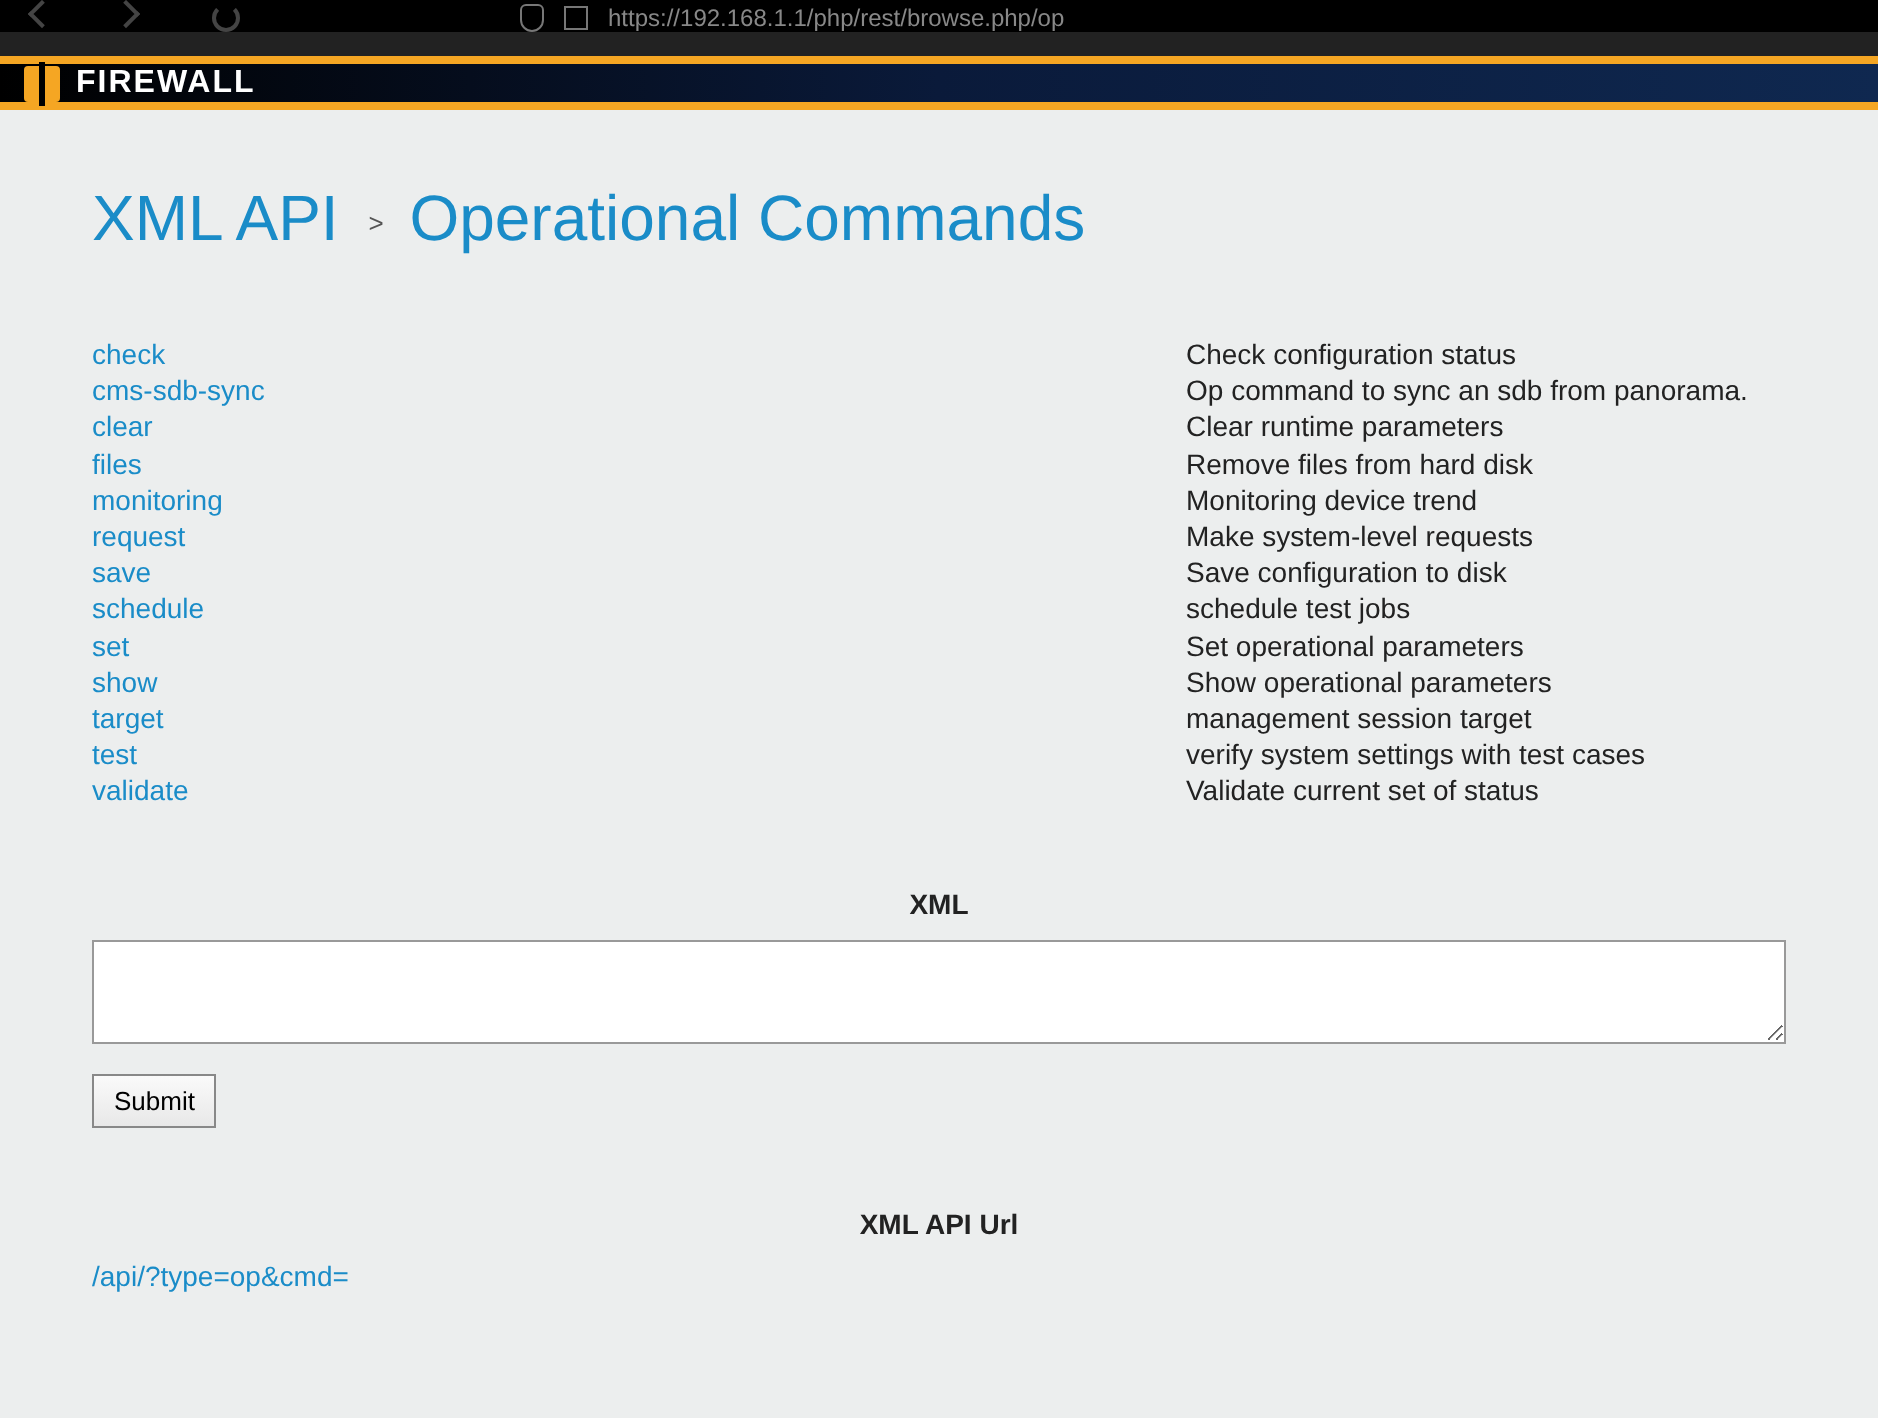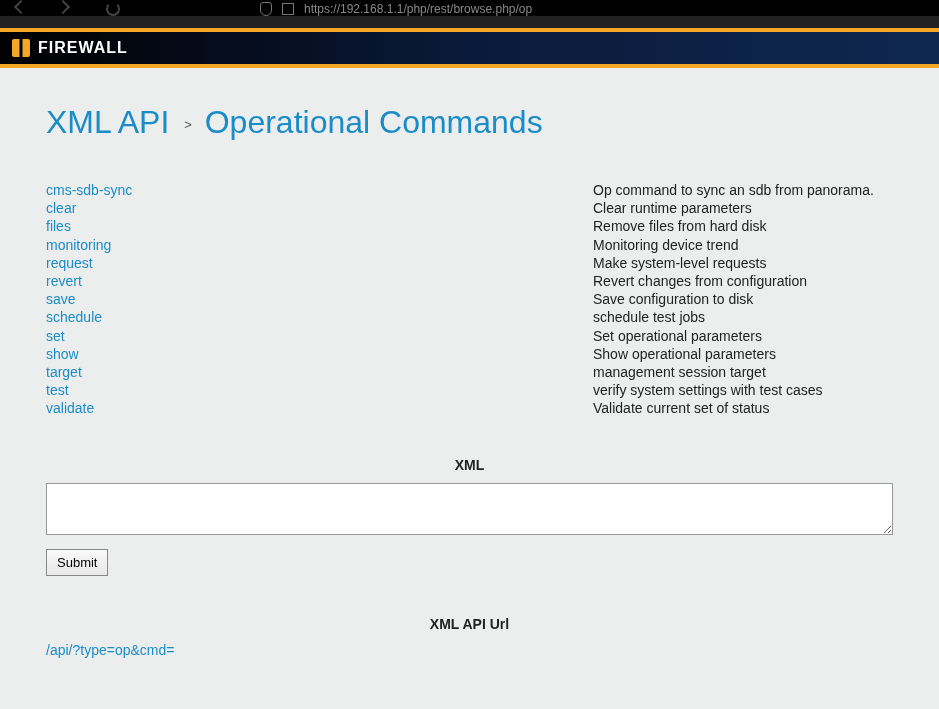--- a/index.html
+++ b/index.html
@@ -11,21 +11,21 @@
     .nav-back { transform: rotate(45deg); }
     .nav-fwd { transform: rotate(-135deg); }
     .reload { width: 14px; height: 14px; border: 2px solid #444; border-radius: 50%; border-top-color: transparent; margin-left: 6px; }
     .url-area { margin-left: 120px; display: flex; align-items: center; gap: 10px; color: #888; font-size: 12px; }
     .shield-ico { width: 12px; height: 14px; border: 1.5px solid #777; border-radius: 3px 3px 6px 6px; }
     .page-ico { width: 12px; height: 12px; border: 1.5px solid #777; }
     .url-text { white-space: nowrap; overflow: hidden; }
     
     .top-dark-gap { height: 12px; background: #222; }
     
-    .header-bar { background: linear-gradient(90deg, #000 0%, #0a1a3a 50%, #0f2850 100%); border-top: 4px solid #f5a623; border-bottom: 4px solid #f5a623; height: 40px; display: flex; align-items: center; padding: 0 12px; }
+    .header-bar { background: linear-gradient(90deg, #000 0%, #0a1a3a 50%, #0f2850 100%); border-top: 4px solid #f5a623; border-bottom: 4px solid #f5a623; height: 27px; display: flex; align-items: center; padding: 0 12px; }
     .logo-wrap { display: flex; align-items: center; gap: 8px; }
     .logo-ico { width: 18px; height: 18px; background: #f5a623; position: relative; border-radius: 2px; }
     .logo-ico::before { content: ''; position: absolute; left: 50%; top: -2px; width: 3px; height: 22px; background: #000; transform: translateX(-50%); }
     .logo-text { color: #fff; font-weight: 700; letter-spacing: 1px; font-size: 16px; }
     
     .content { padding: 36px 46px 40px 46px; max-width: 940px; }
     
     .page-title { font-size: 32px; font-weight: 400; color: #1a8cc8; margin-bottom: 40px; }
     .page-title .sep { font-size: 13px; color: #555; margin: 0 4px 0 6px; position: relative; top: -4px; }
     
@@ -72,42 +72,42 @@
 
   <h1 class="page-title">
     <span>XML API</span>
     <span class="sep">&gt;</span>
     <span>Operational Commands</span>
   </h1>
 
   <table class="command-table">
     <tbody id="cmd-tbody">
         <tr>
+          <td class="cmd-col"><a href="#" class="cmd-link">check</a></td>
+          <td class="desc-col">Check configuration status</td>
+        </tr>
+        <tr>
           <td class="cmd-col"><a href="#" class="cmd-link">cms-sdb-sync</a></td>
           <td class="desc-col">Op command to sync an sdb from panorama.</td>
         </tr>
         <tr>
           <td class="cmd-col"><a href="#" class="cmd-link">clear</a></td>
           <td class="desc-col">Clear runtime parameters</td>
         </tr>
         <tr>
           <td class="cmd-col"><a href="#" class="cmd-link">files</a></td>
           <td class="desc-col">Remove files from hard disk</td>
         </tr>
         <tr>
           <td class="cmd-col"><a href="#" class="cmd-link">monitoring</a></td>
           <td class="desc-col">Monitoring device trend</td>
         </tr>
         <tr>
           <td class="cmd-col"><a href="#" class="cmd-link">request</a></td>
           <td class="desc-col">Make system-level requests</td>
-        </tr>
-        <tr>
-          <td class="cmd-col"><a href="#" class="cmd-link">revert</a></td>
-          <td class="desc-col">Revert changes from configuration</td>
         </tr>
         <tr>
           <td class="cmd-col"><a href="#" class="cmd-link">save</a></td>
           <td class="desc-col">Save configuration to disk</td>
         </tr>
         <tr>
           <td class="cmd-col"><a href="#" class="cmd-link">schedule</a></td>
           <td class="desc-col">schedule test jobs</td>
         </tr>
         <tr>

